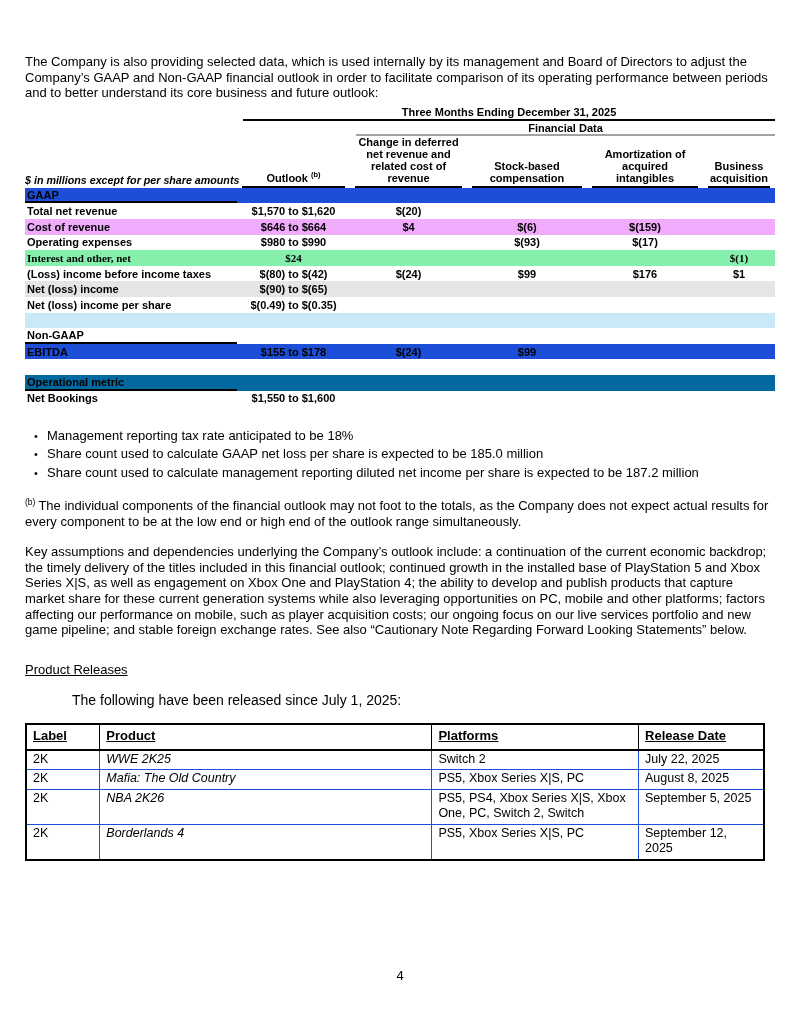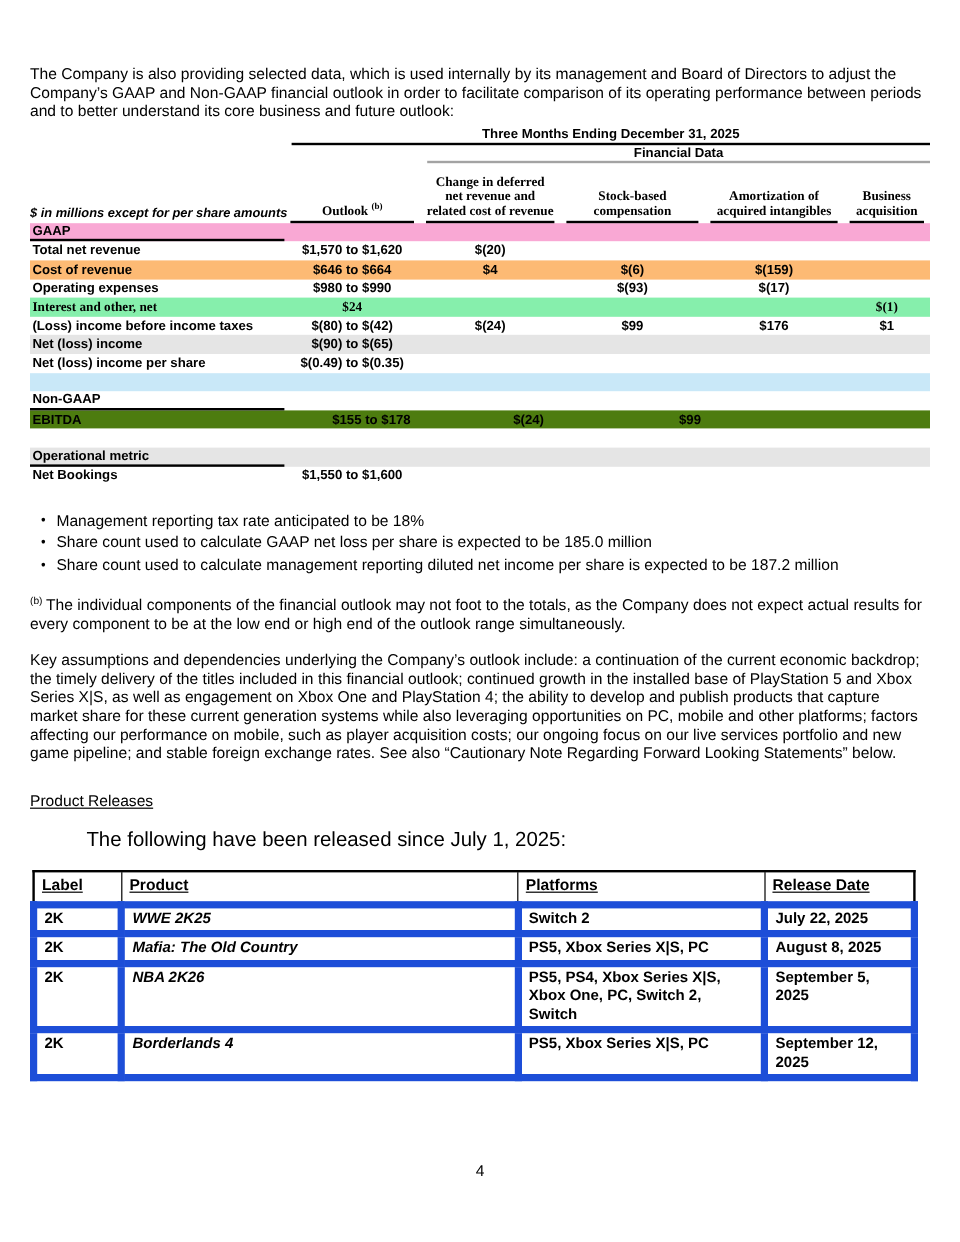--- a/index.html
+++ b/index.html
@@ -18,46 +18,46 @@
   .fin { width:750px; margin-top:4px; font-size:11px; font-weight:bold; }
   .fgrid { display:grid; grid-template-columns:212px 113px 117px 120px 116px 72px; }
   .fh-a-cell { grid-column:2 / 7; text-align:center; border-bottom:2px solid #000;
                height:16px; line-height:15px; margin-left:6px; }
   .fh-b-cell { grid-column:3 / 7; text-align:center; border-bottom:2px solid #a3a3a3;
                height:15px; line-height:14px; margin-left:6px; }
   .fh-c { align-items:end; }
   .fh-c .note { font-style:italic; white-space:nowrap; padding-bottom:2px; font-size:10.7px; }
   .fh-c .colhead { display:flex; flex-direction:column; justify-content:flex-end;
                    text-align:center; border-bottom:2px solid #000; margin:0 5px;
-                   min-height:50px; line-height:12px; padding-bottom:2px;font-family:Liberation Serif, serif; }
+                   min-height:50px; line-height:12px; padding-bottom:2px; }
   .fr { height:15.6px; align-items:center; }
   .fr .lab { padding-left:2px; white-space:nowrap; }
   .fr .val { text-align:center; }
   .fr.sect .lab { height:100%; display:flex; align-items:center;
                   border-bottom:2px solid #000; }
   sup { font-size:7.5px; vertical-align:super; line-height:0; }
 
   
   .bullets { margin-top:21px; }
   .bullet { display:flex; font-size:13px; line-height:18.3px; }
   .bullet .dot { width:22px; text-align:center; flex:0 0 22px; font-size:11px; }
   .footnote { margin-top:16px; }
   .footnote sup { font-size:8.5px; margin-right:3px; }
   .assumptions { margin-top:15px; }
 
   
   .pr-heading { margin-top:24px; font-size:13px; font-weight:normal; text-decoration:underline; }
-  .pr-lead { margin-top:15px; padding-left:47px; font-size:17px; }
+  .pr-lead { margin-top:15px; padding-left:47px; font-size:14px; }
   table.rel { margin-top:15px; width:740px; border-collapse:collapse;
               border:2px solid #000; font-size:12.5px; }
   table.rel th { border:1px solid #000; border-bottom:2px solid #000; text-align:left;
                  font-size:13px; font-weight:bold; text-decoration:underline;
                  padding:3px 6px 6px 6px; }
-  table.rel td { border:6px solid #1d4ed8; padding:1px 6px 2px 6px; vertical-align:top;
-                 line-height:15.5px;font-weight:bold; }
+  table.rel td { border:1px solid #1d4ed8; padding:1px 6px 2px 6px; vertical-align:top;
+                 line-height:15.5px; }
   td.it { font-style:italic; }
 
   .page-num { position:absolute; left:0; right:0; top:968px; text-align:center; font-size:13px; }
 </style>
 </head>
 <body>
 
 <div class="page">
 
 
@@ -74,32 +74,32 @@
       <div class="note">$ in millions except for per share amounts</div>
       <div class="colhead">
         <div><span>Outlook</span> <sup>(b)</sup></div>
       </div>
       <div class="colhead">Change in deferred net revenue and related cost of revenue</div>
       <div class="colhead">Stock-based compensation</div>
       <div class="colhead">Amortization of acquired intangibles</div>
       <div class="colhead">Business acquisition</div>
     </div>
 
-    <div class="fgrid fr blue sect" style="background: #f9a8d4;">
+    <div class="fgrid fr blue sect" style="background: #1d4ed8;">
       <div class="lab">GAAP</div>
     </div>
     <div class="fgrid fr">
       <div class="lab">Total net revenue</div>
       <div class="val">$1,570 to $1,620</div>
       <div class="val">$(20)</div>
       <div class="val"></div>
       <div class="val"></div>
       <div class="val"></div>
     </div>
-    <div class="fgrid fr blue" style="background: #fdba74;">
+    <div class="fgrid fr blue" style="background: #f0abfc;">
       <div class="lab">Cost of revenue</div>
       <div class="val">$646 to $664</div>
       <div class="val">$4</div>
       <div class="val">$(6)</div>
       <div class="val">$(159)</div>
       <div class="val"></div>
     </div>
     <div class="fgrid fr">
       <div class="lab">Operating expenses</div>
       <div class="val">$980 to $990</div>
@@ -139,32 +139,32 @@
       <div class="val"></div>
       <div class="val"></div>
       <div class="val"></div>
     </div>
     <div class="fgrid fr blue" style="background: rgb(201, 232, 248);">
         <div class="lab"></div>
       </div>
     <div class="fgrid fr sect">
       <div class="lab">Non-GAAP</div>
     </div>
-    <div class="fgrid fr blue" style="background: #4d7c0f; gap: 16px;">
+    <div class="fgrid fr blue" style="background: #1d4ed8;">
       <div class="lab">EBITDA</div>
       <div class="val">$155 to $178</div>
       <div class="val">$(24)</div>
       <div class="val">$99</div>
       <div class="val"></div>
       <div class="val"></div>
     </div>
     <div class="fgrid fr">
         <div class="lab"></div>
       </div>
-    <div class="fgrid fr blue sect" style="background: #e5e5e5;">
+    <div class="fgrid fr blue sect" style="background: #0369a1;">
       <div class="lab">Operational metric</div>
     </div>
     <div class="fgrid fr">
       <div class="lab">Net Bookings</div>
       <div class="val">$1,550 to $1,600</div>
       <div class="val"></div>
       <div class="val"></div>
       <div class="val"></div>
       <div class="val"></div>
     </div>

